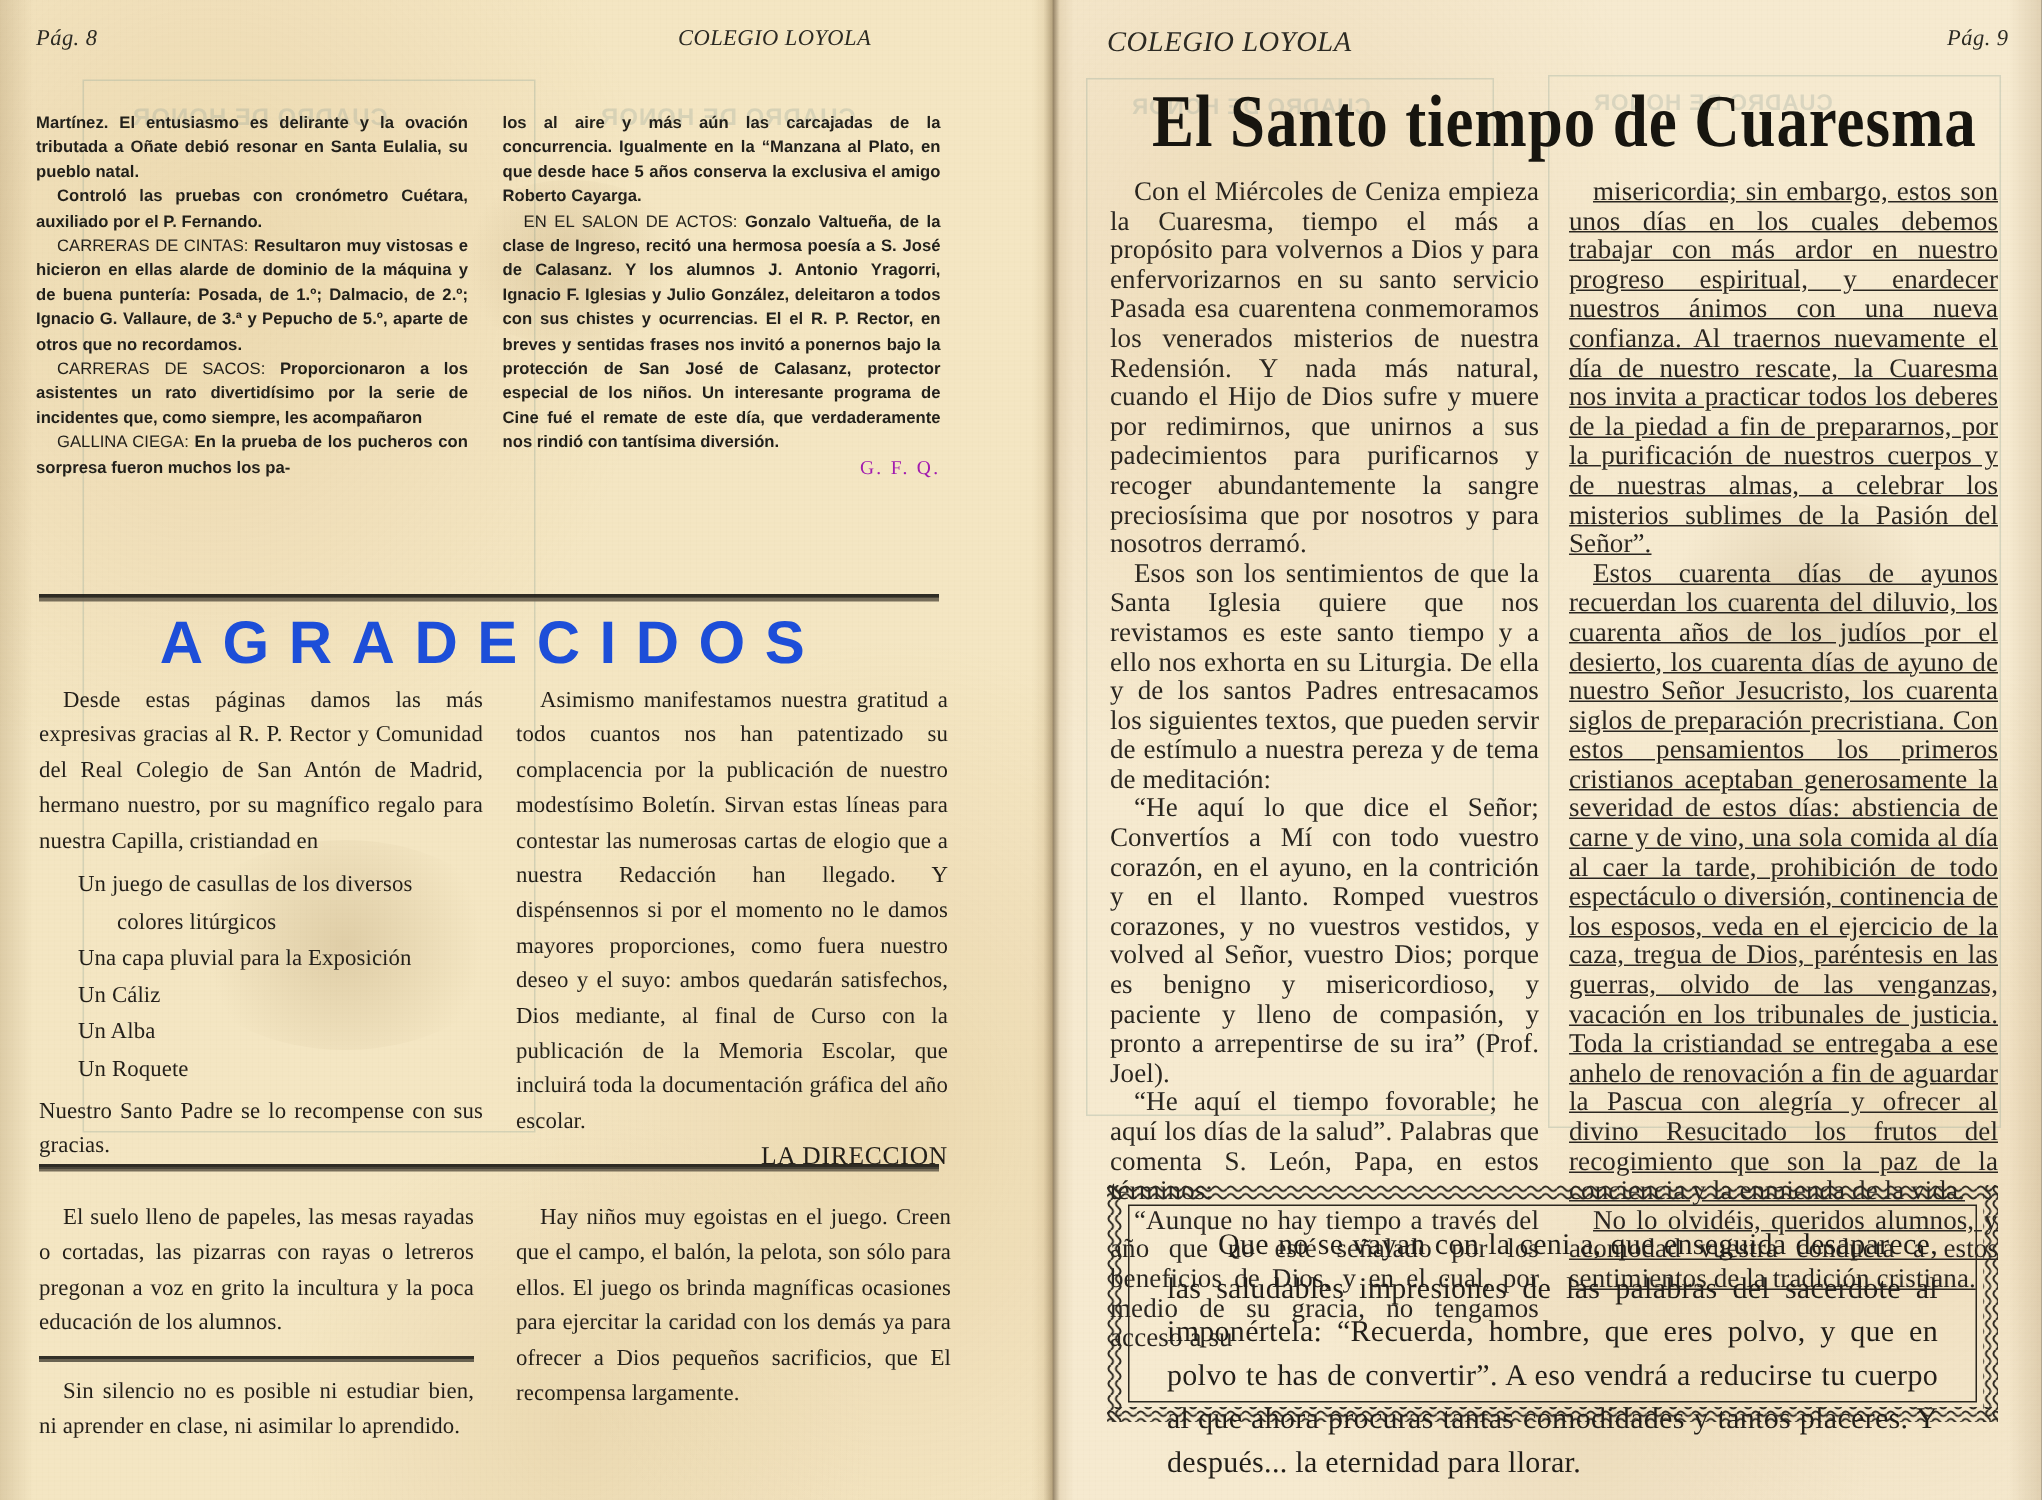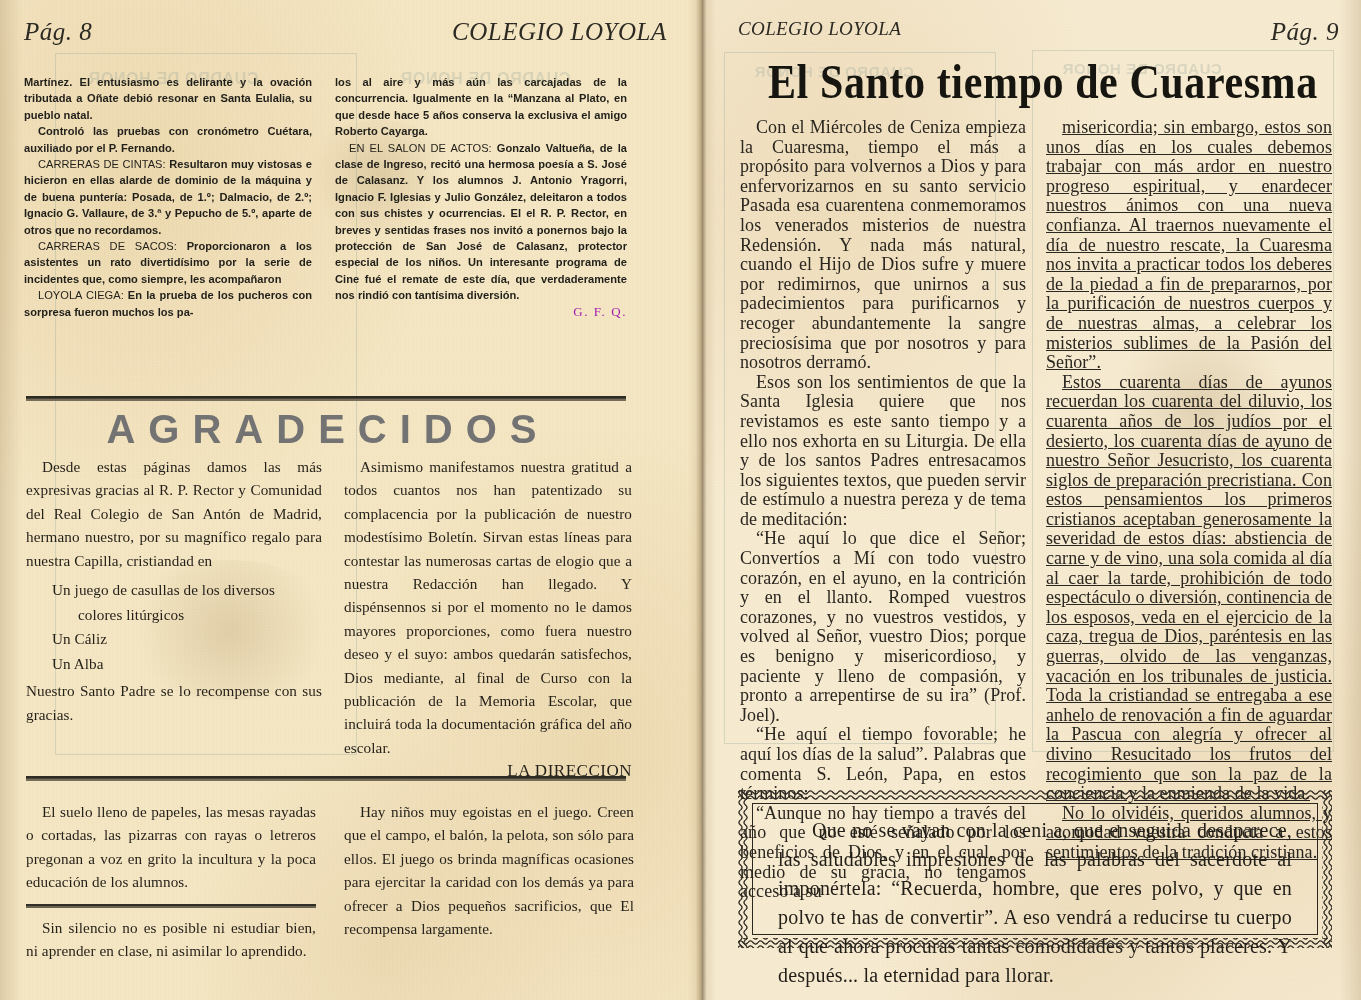--- a/index.html
+++ b/index.html
@@ -87,21 +87,21 @@
     pointer-events: none;
     border: 1.5px solid rgba(150,170,155,.34);
   }
 
   
   .runhead {
     position: absolute;
     top: 18px;
     font-family: "Liberation Serif", serif;
     font-style: italic;
-    font-size: 25px;
+    font-size: 15px;
     color: #2c2a23;
     letter-spacing: .02em;
   }
   .runhead.small { font-size: 19px; }
   .rh-l-pag  { left: 24px; }
   .rh-l-name { left: 452px; }
   .rh-r-name { left: 36px; }
   .rh-r-pag  { right: 22px; }
 
   
@@ -147,21 +147,21 @@
     background: linear-gradient(to bottom, #22201a 0 2px, #5d5747 2px 4px);
   }
 
   
   .display-head {
     position: absolute;
     font-family: "Liberation Sans", sans-serif;
     font-weight: 700;
     font-size: 40px;
     letter-spacing: 13px;
-    color: #737373;
+    color: #1d4ed8;
     text-align: center;
     white-space: nowrap;
   }
 
   
   .script-body {
     font-family: "Liberation Serif", serif;
     font-size: 15.2px;
     line-height: 23.4px;
     color: #231f19;
@@ -256,40 +256,42 @@
     <div class="smudge" style="left:120px; top:560px; width:220px; height:140px;"></div>
 
     <div class="runhead rh-l-pag">Pág.  8</div>
     <div class="runhead rh-l-name">COLEGIO LOYOLA</div>
 
     <div class="col sans-body" style="left:24px; top:74px; width:288px;">
       <p class="noind"><span>Martínez. El entusiasmo es delirante y la ovación tributada a Oñate debió resonar en Santa Eulalia, su pueblo natal.</span></p>
       <p><span>Controló las pruebas con cronómetro Cuétara, auxiliado por el P. Fernando.</span></p>
       <p><span><span class="lead">CARRERAS DE CINTAS:</span> Resultaron muy vistosas e hicieron en ellas alarde de dominio de la máquina y de buena puntería: Posada, de 1.º; Dalmacio, de 2.º; Ignacio G. Vallaure, de 3.ª y Pepucho de 5.º, aparte de otros que no recordamos.</span></p>
       <p><span><span class="lead">CARRERAS DE SACOS:</span> Proporcionaron a los asistentes un rato divertidísimo por la serie de incidentes que, como siempre, les acompañaron</span></p>
-      <p><span><span class="lead">LOYOLA CIEGA:</span> En la prueba de los pucheros con sorpresa fueron muchos los pa-</span></p>
+      <p><span><span class="lead">GALLINA CIEGA:</span> En la prueba de los pucheros con sorpresa fueron muchos los pa-</span></p>
     </div>
 
     <div class="col sans-body" style="left:335px; top:74px; width:292px;">
       <p class="noind"><span>los al aire y más aún las carcajadas de la concurrencia. Igualmente en la “Manzana al Plato, en que desde hace 5 años conserva la exclusiva el amigo Roberto Cayarga.</span></p>
       <p><span><span class="lead">EN EL SALON DE ACTOS:</span> Gonzalo Valtueña, de la clase de Ingreso, recitó una hermosa poesía a S. José de Calasanz. Y los alumnos J. Antonio Yragorri, Ignacio F. Iglesias y Julio González, deleitaron a todos con sus chistes y ocurrencias. El el R. P. Rector, en breves y sentidas frases nos invitó a ponernos bajo la protección de San José de Calasanz, protector especial de los niños. Un interesante programa de Cine fué el remate de este día, que verdaderamente nos rindió con tantísima diversión.</span></p>
       <p class="sig">G. F. Q.</p>
     </div>
 
     <div class="rule" style="left:26px; top:396px; width:600px;"></div>
 
     <div class="display-head" style="left:26px; top:407px; width:604px;">AGRADECIDOS</div>
 
     <div class="col script-body" style="left:26px; top:455px; width:296px;">
       <p>Desde estas páginas damos las más expresivas gracias al R. P. Rector y Comunidad del Real Colegio de San Antón de Madrid, hermano nuestro, por su magnífico regalo para nuestra Capilla, cristiandad en</p>
       <ul class="script-list">
         <li>Un juego de casullas de los diversos</li>
         <li class="cont">colores litúrgicos</li>
+        <li>Una capa pluvial para la Exposición</li>
         <li>Un Cáliz</li>
         <li>Un Alba</li>
+        <li>Un Roquete</li>
       </ul>
       <p class="noind">Nuestro Santo Padre se lo recompense con sus gracias.</p>
     </div>
 
     <div class="col script-body" style="left:344px; top:455px; width:288px;">
       <p>Asimismo manifestamos nuestra gratitud a todos cuantos nos han patentizado su complacencia por la publicación de nuestro modestísimo Boletín. Sirvan estas líneas para contestar las numerosas cartas de elogio que a nuestra Redacción han llegado. Y dispénsennos si por el momento no le damos mayores proporciones, como fuera nuestro deseo y el suyo: ambos quedarán satisfechos, Dios mediante, al final de Curso con la publicación de la Memoria Escolar, que incluirá toda la documentación gráfica del año escolar.</p>
       <p class="signature-right">LA DIRECCION</p>
     </div>
 
     <div class="rule" style="left:26px; top:776px; width:600px;"></div>

